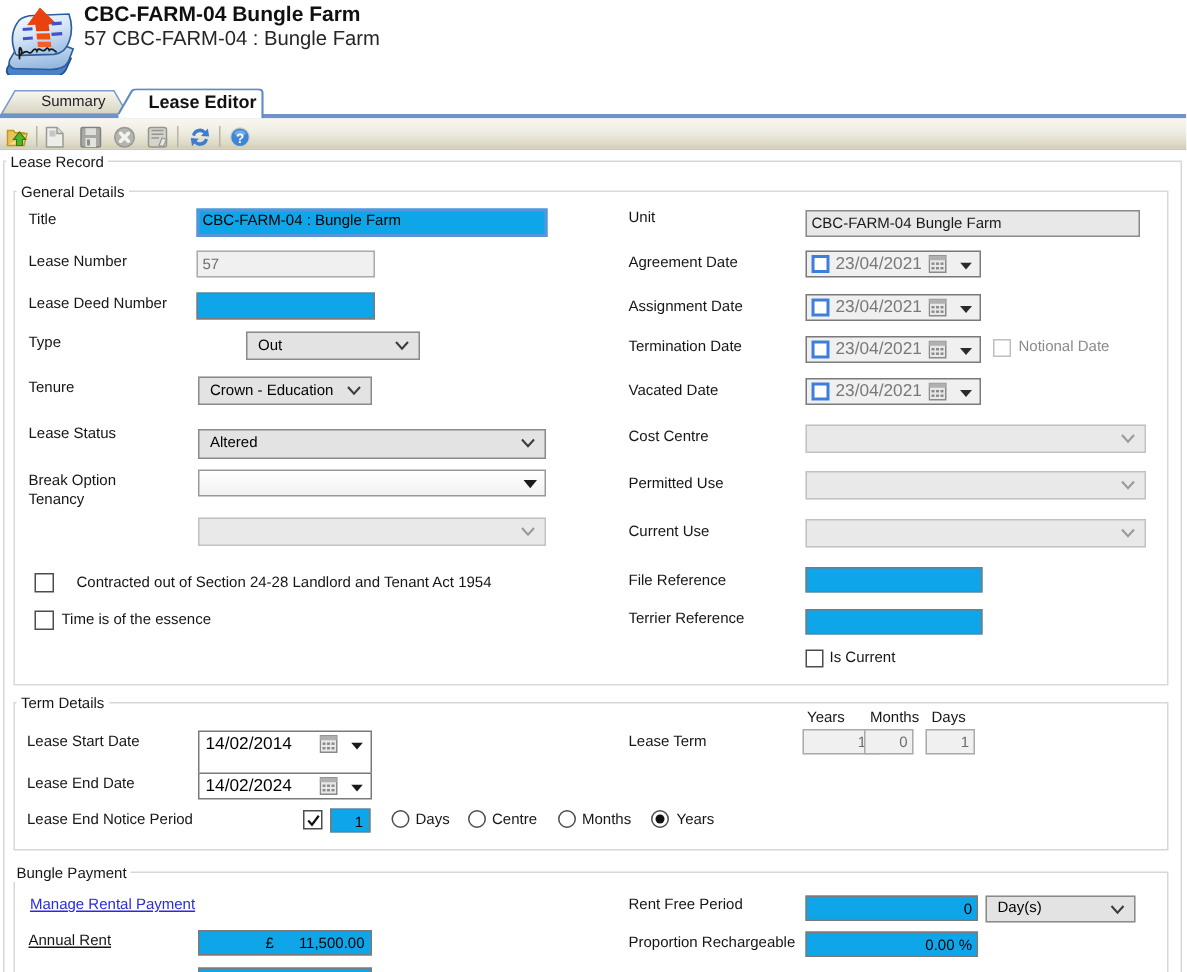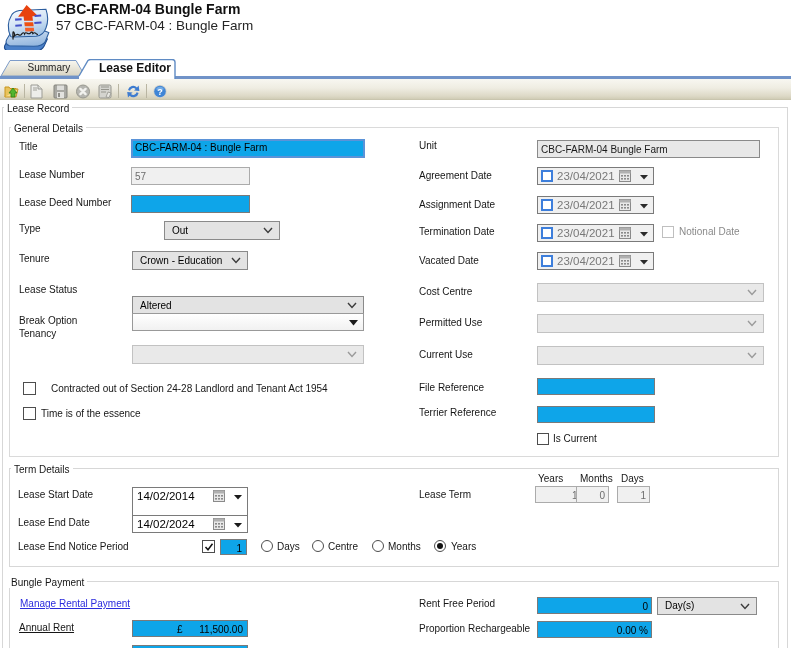--- a/index.html
+++ b/index.html
@@ -163,21 +163,21 @@
 
 <div class="lbl" style="left:19px; top:253px;">Tenure</div>
 <div class="combo" style="left:132px; top:251px; width:116px; height:19px;">
     <span class="ct">Crown - Education</span>
     <svg class="chev" width="10" height="7" viewBox="0 0 10 7">
       <path d="M1 1 L5 5.4 L9 1" fill="none" stroke="#3c3c3c" stroke-width="1.4"></path>
     </svg>
   </div>
 
 <div class="lbl" style="left:19px; top:284px;">Lease Status</div>
-<div class="combo" style="left:132px; top:296px; width:232px; height:20px;">
+<div class="combo" style="left:132px; top:286px; width:232px; height:20px;">
     <span class="ct">Altered</span>
     <svg class="chev" width="10" height="7" viewBox="0 0 10 7">
       <path d="M1 1 L5 5.4 L9 1" fill="none" stroke="#3c3c3c" stroke-width="1.4"></path>
     </svg>
   </div>
 
 <div class="lbl" style="left:19px; top:315px;">Break Option</div>
 <div class="abs" style="left:132px; top:313px; width:232px; height:18px; border:1px solid #999; background:linear-gradient(#ffffff,#f1f1f1);">
   <svg style="position:absolute; right:5px; top:6px;" width="9" height="6" viewBox="0 0 9 6">
       <path d="M0 0 L9 0 L4.5 5.5 Z" fill="#1a1a1a"></path>

